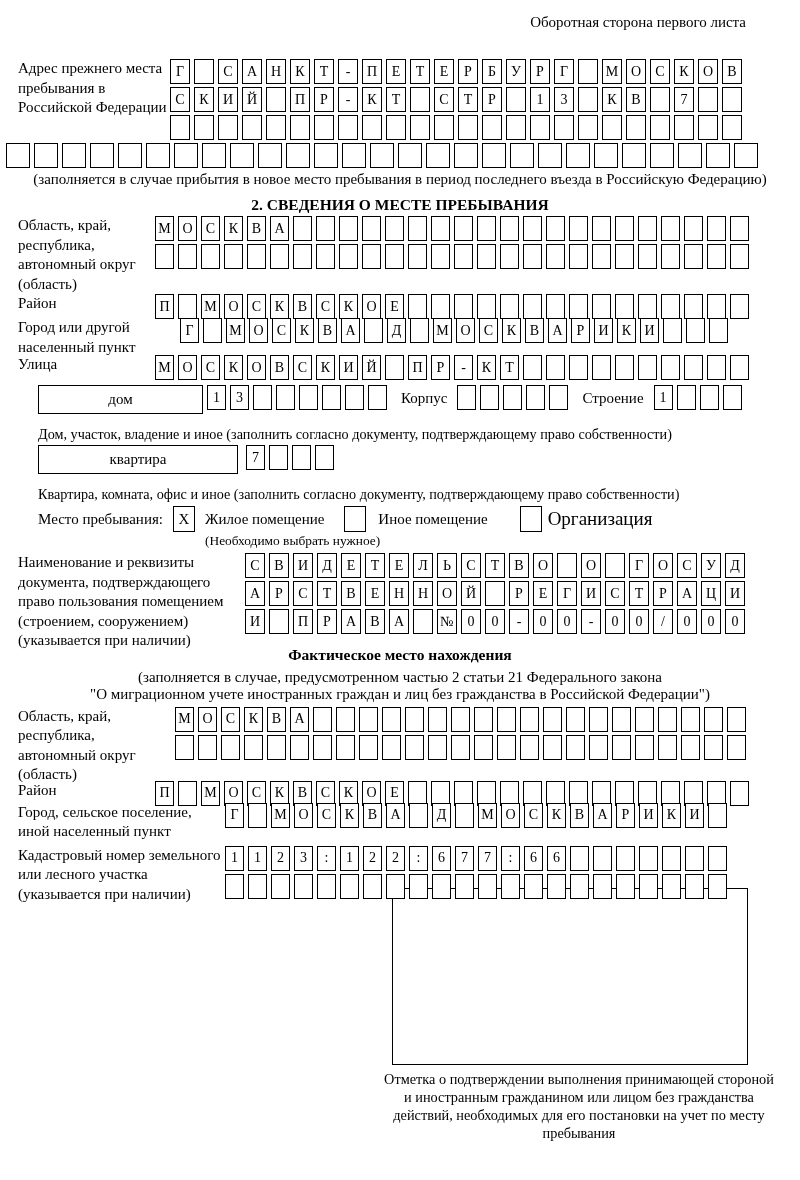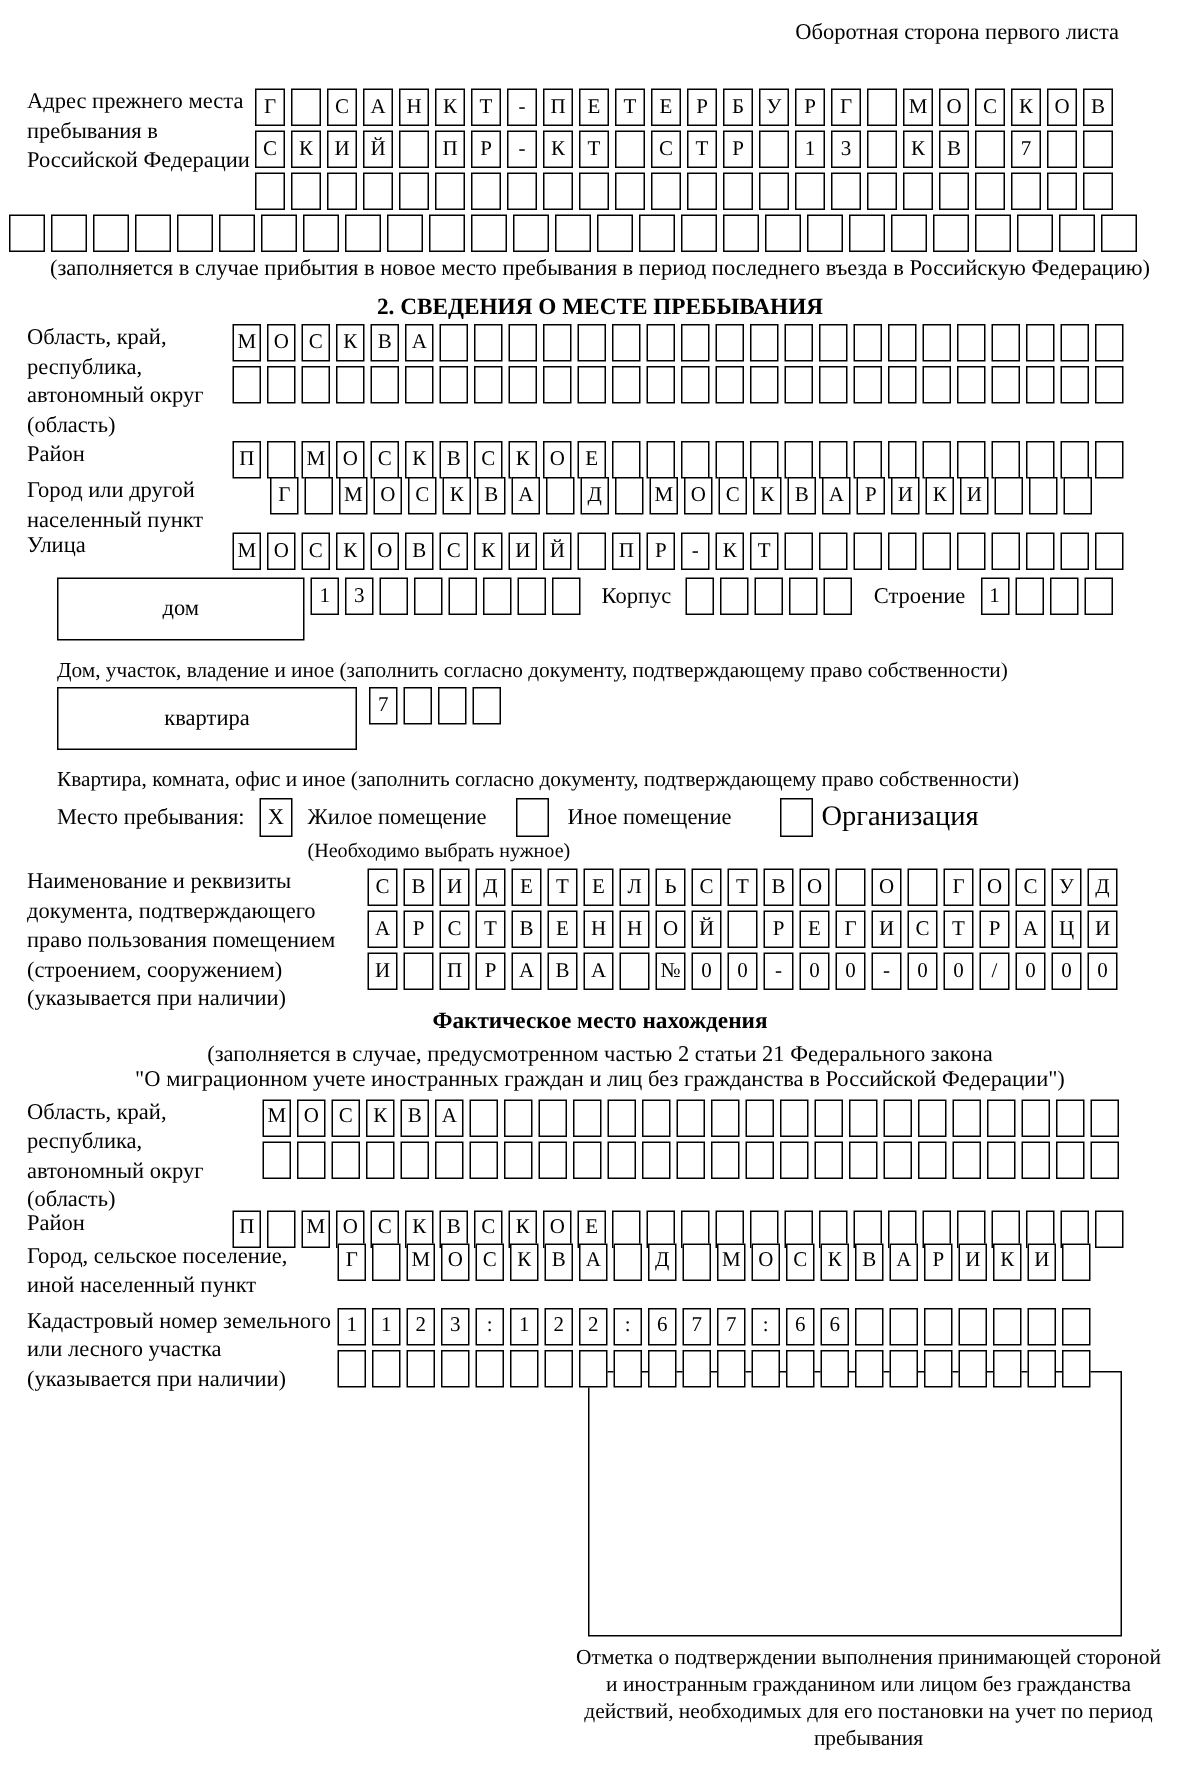--- a/index.html
+++ b/index.html
@@ -14,21 +14,21 @@
   .cellrow{display:flex;gap:4px;margin-bottom:3px;flex-wrap:nowrap;}
   .cell{
     flex:0 0 auto;width:19px;height:25px;border:1.6px solid #000;box-sizing:border-box;
     display:flex;align-items:center;justify-content:center;font-size:14px;background:#fff;
   }
   .addr .cell,.doc .cell{width:20px;}
   .wide .cell{width:24px;}
   .note{font-size:15px;text-align:center;margin-top:2px;}
   .lnote{font-size:14.2px;margin-left:38px;margin-top:12px;line-height:1.2;}
   .title{font-weight:bold;text-align:center;font-size:15.5px;line-height:1.3;}
-  .widebox{border:1.6px solid #000;height:42px;box-sizing:border-box;display:flex;
+  .widebox{border:1.6px solid #000;height:29px;box-sizing:border-box;display:flex;
     align-items:center;justify-content:center;font-size:15px;flex:0 0 auto;background:#fff;}
   .inline-label{font-size:15px;line-height:27px;flex:0 0 auto;}
   .checkbox{width:22px;height:26px;border:1.6px solid #000;box-sizing:border-box;flex:0 0 auto;
     display:flex;align-items:center;justify-content:center;font-size:15px;background:#fff;}
   .stampbox{border:1.8px solid #000;width:356px;height:177px;box-sizing:border-box;
     margin-left:392px;margin-top:-16px;background:#fff;}
   .caption{width:392px;margin-left:383px;margin-top:5px;text-align:center;
     font-size:14.3px;line-height:1.26;}
 </style>
 </head>
@@ -609,15 +609,15 @@
           <div class="cell"></div>
           <div class="cell"></div>
           <div class="cell"></div>
           <div class="cell"></div>
           <div class="cell"></div>
         </div>
     </div>
   </div>
 
   <div class="stampbox"></div>
-  <div class="caption">Отметка о подтверждении выполнения принимающей стороной и иностранным гражданином или лицом без гражданства действий, необходимых для его постановки на учет по период пребывания</div>
+  <div class="caption">Отметка о подтверждении выполнения принимающей стороной и иностранным гражданином или лицом без гражданства действий, необходимых для его постановки на учет по месту пребывания</div>
 
 </div>
 
 </body></html>

